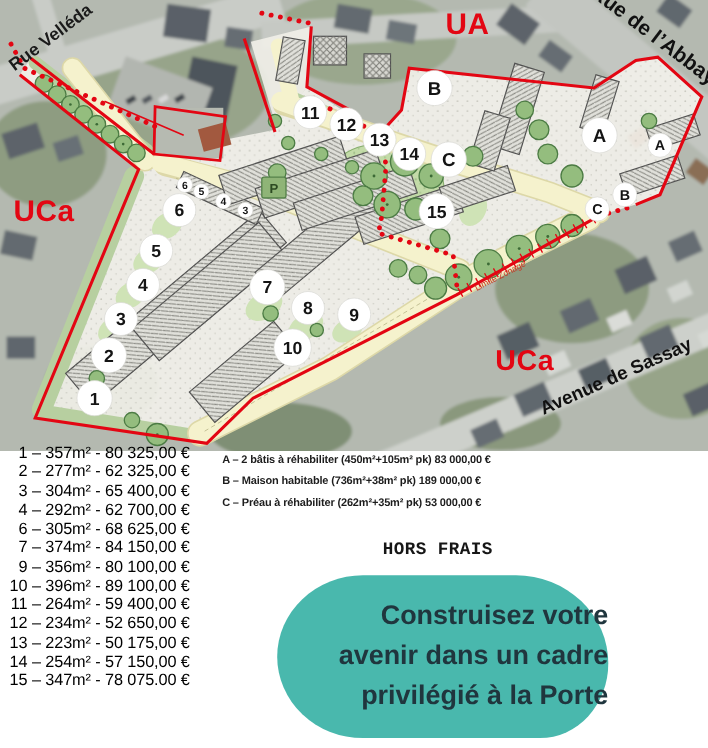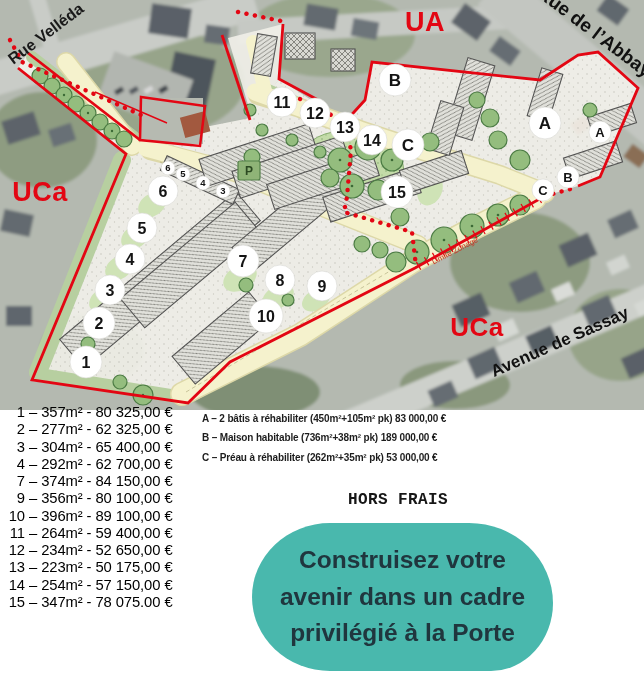--- a/index.html
+++ b/index.html
@@ -435,37 +435,38 @@
           <text x="249" y="171" dy="0.36em" text-anchor="middle" font-size="12" font-weight="bold" fill="#2c4a22">P</text>
         </g>
   </svg>
   </div>
 
   <div id="lot-list">
       <div class="lot-row"><span class="num">1</span><span> – 357m² - 80 325,00 €</span></div>
       <div class="lot-row"><span class="num">2</span><span> – 277m² - 62 325,00 €</span></div>
       <div class="lot-row"><span class="num">3</span><span> – 304m² - 65 400,00 €</span></div>
       <div class="lot-row"><span class="num">4</span><span> – 292m² - 62 700,00 €</span></div>
+      <div class="lot-row"><span class="num">6</span><span> – 305m² - 68 625,00 €</span></div>
       <div class="lot-row"><span class="num">7</span><span> – 374m² - 84 150,00 €</span></div>
       <div class="lot-row"><span class="num">9</span><span> – 356m² - 80 100,00 €</span></div>
       <div class="lot-row"><span class="num">10</span><span> – 396m² - 89 100,00 €</span></div>
       <div class="lot-row"><span class="num">11</span><span> – 264m² - 59 400,00 €</span></div>
       <div class="lot-row"><span class="num">12</span><span> – 234m² - 52 650,00 €</span></div>
       <div class="lot-row"><span class="num">13</span><span> – 223m² - 50 175,00 €</span></div>
       <div class="lot-row"><span class="num">14</span><span> – 254m² - 57 150,00 €</span></div>
       <div class="lot-row"><span class="num">15</span><span> – 347m² - 78 075.00 €</span></div>
     </div>
 
   <div id="abc-list">
       <div>A – 2 bâtis à réhabiliter (450m²+105m² pk) 83 000,00 €</div>
       <div>B – Maison habitable (736m²+38m² pk) 189 000,00 €</div>
       <div>C – Préau à réhabiliter (262m²+35m² pk) 53 000,00 €</div>
     </div>
 
   <div id="fees-note">HORS FRAIS</div>
 
-  <div id="cta-pill" style="background: rgb(73, 184, 173); color: rgb(32, 54, 62);">
+  <div id="cta-pill" style="background: rgb(73, 184, 173); color: rgb(32, 54, 62); align-items: flex-end;">
       <div>Construisez votre</div>
       <div>avenir dans un cadre</div>
       <div>privilégié à la Porte</div>
     </div>
 
 </div>
 
 </body></html>

